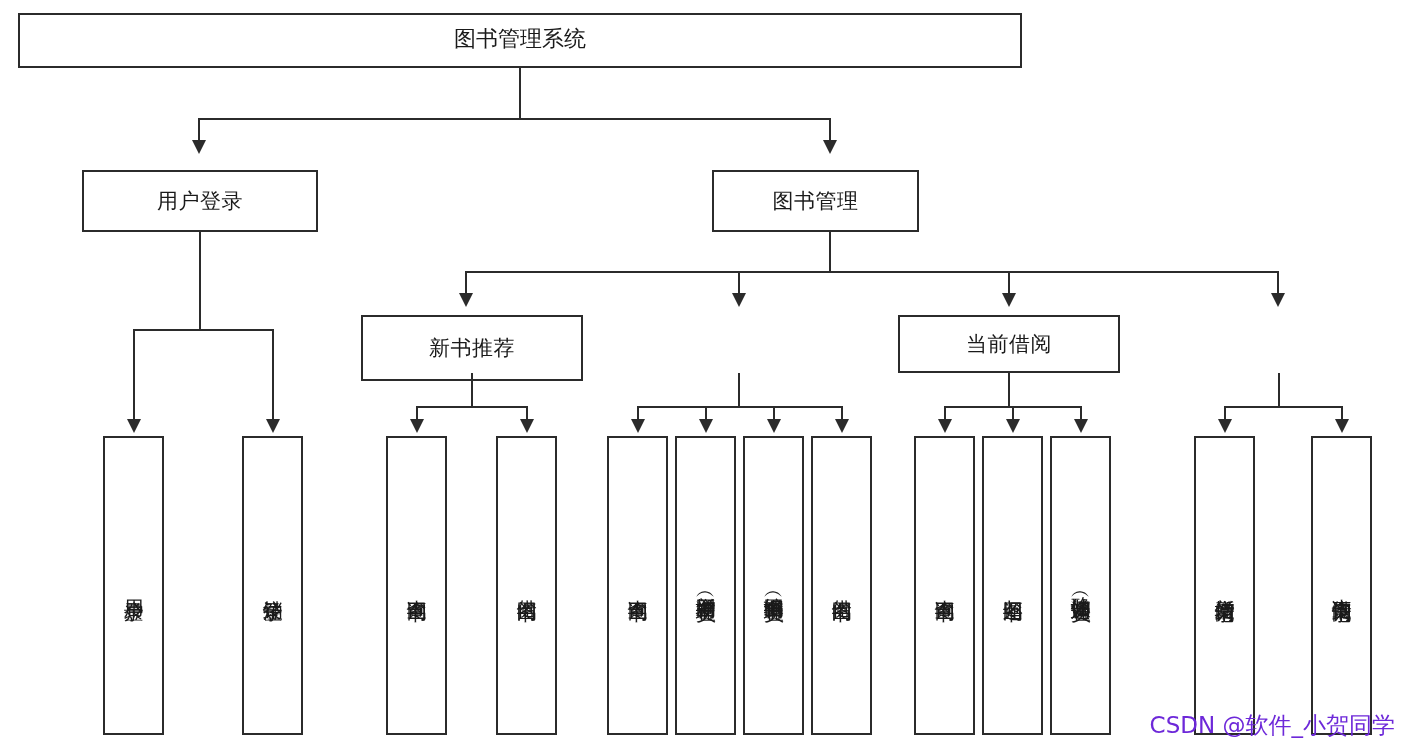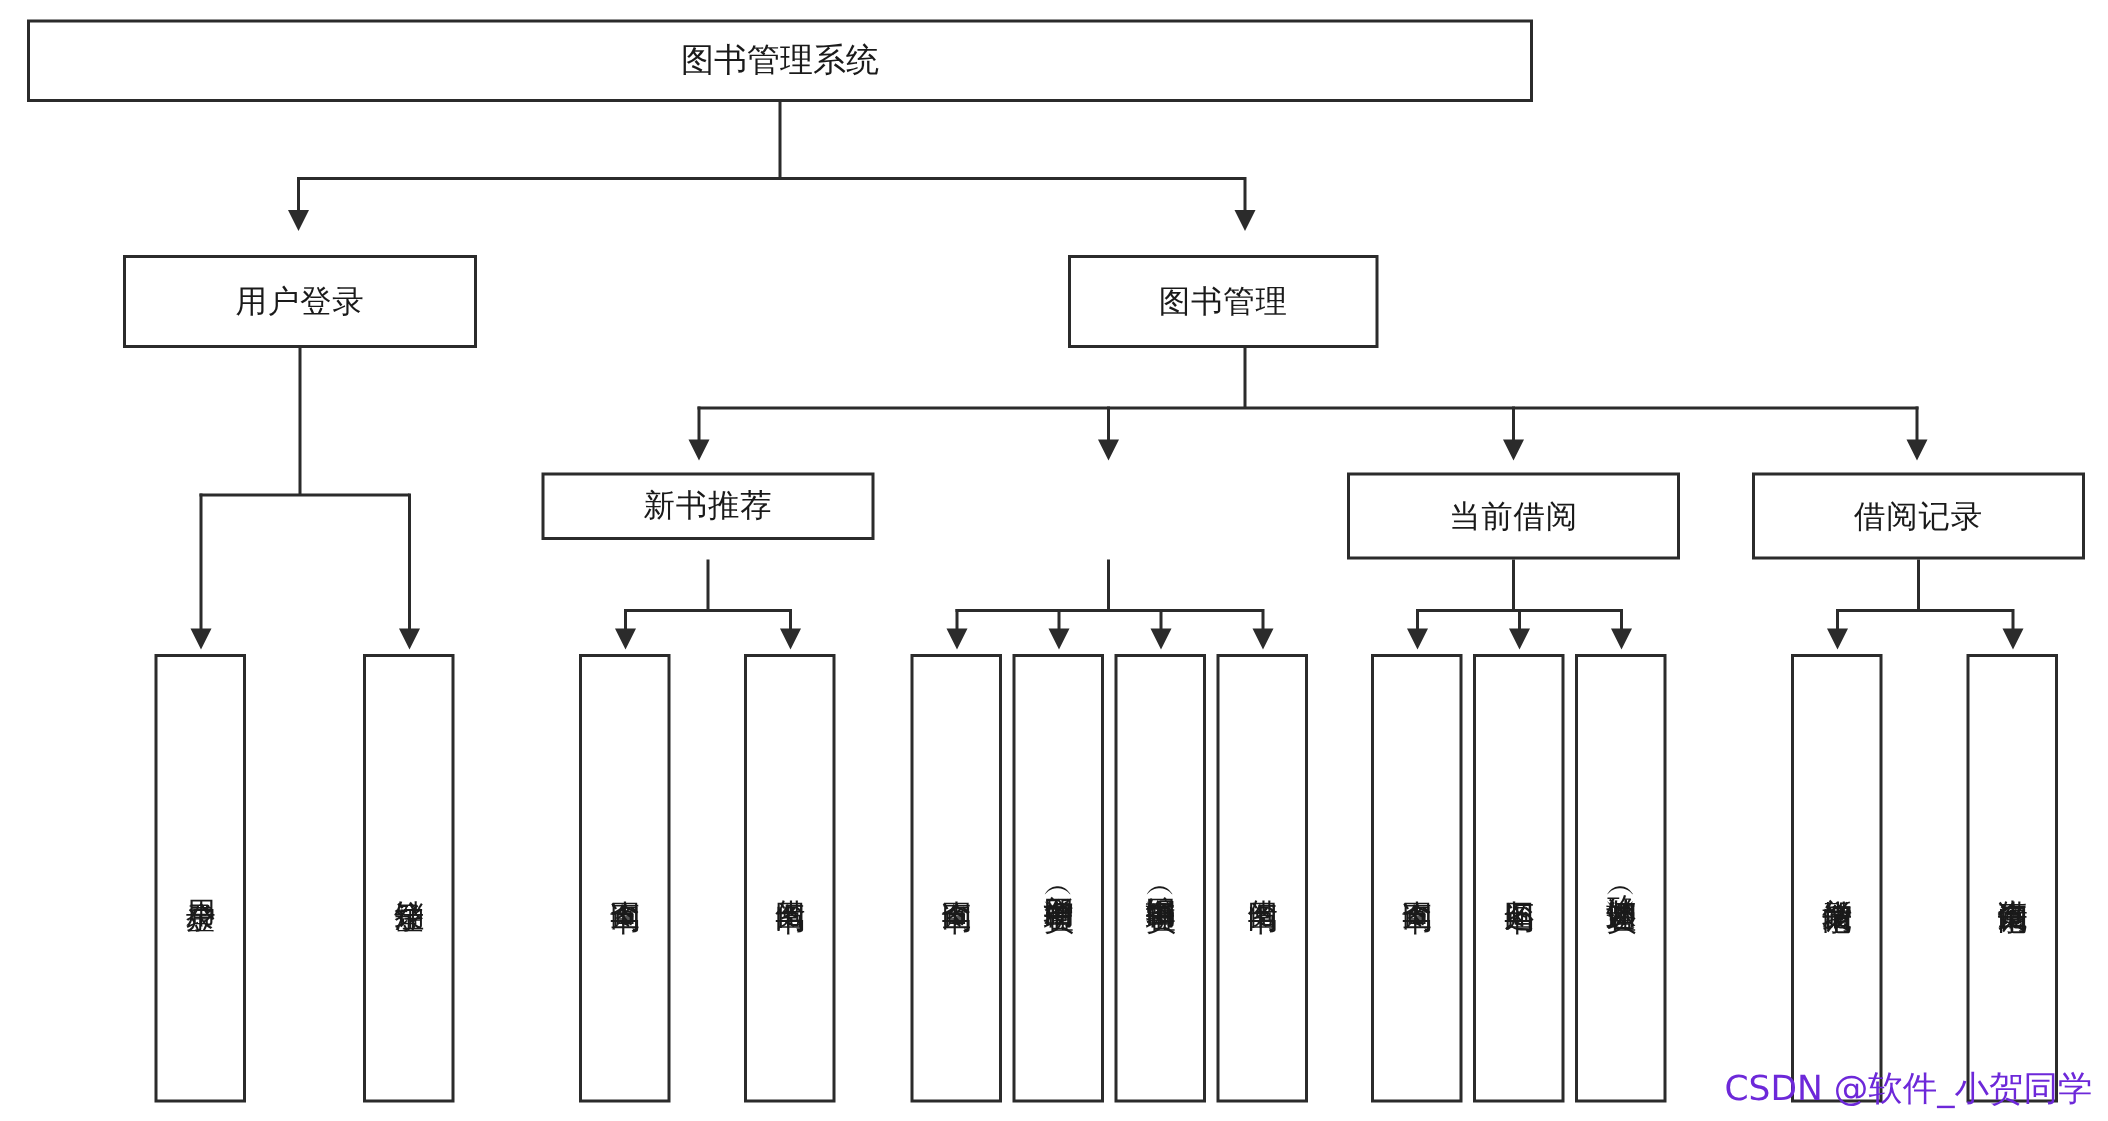--- a/index.html
+++ b/index.html
@@ -27,20 +27,21 @@
     justify-content: center;
     color: #1a1a1a;
     line-height: 1.18;
   }
   .node.h {
     font-size: 21px;
     letter-spacing: 0.5px;
   }
   .node.root {
     font-size: 22px;
+    font-family: Liberation Mono, monospace;
   }
   .node.v {
     font-size: 20px;
     writing-mode: vertical-rl;
     text-orientation: upright;
     white-space: nowrap;
     letter-spacing: 1px;
     padding-top: 4px;
     padding-bottom: 4px;
   }
@@ -105,28 +106,25 @@
   <div class="conn hline" style="left:465px; top:271px; width:814px;"></div>
   <div class="conn vline" style="left:465px; top:271px; height:25px;"></div>
   <div class="arrow" style="left:459px; top:293px;"></div>
   <div class="conn vline" style="left:738px; top:271px; height:25px;"></div>
   <div class="arrow" style="left:732px; top:293px;"></div>
   <div class="conn vline" style="left:1008px; top:271px; height:25px;"></div>
   <div class="arrow" style="left:1002px; top:293px;"></div>
   <div class="conn vline" style="left:1277px; top:271px; height:25px;"></div>
   <div class="arrow" style="left:1271px; top:293px;"></div>
 
-  <div class="node h" style="left:361px; top:315px; width:222px; height:45px;">
+  <div class="node h" style="left:361px; top:315px; width:222px; height:66px;">
     <span>新书推荐</span>
   </div>
   <div class="node h" style="left:898px; top:315px; width:222px; height:58px;">
     <span>当前借阅</span>
-  </div>
-  <div class="node h" style="left:1168px; top:315px; width:222px; height:58px;">
-    <span>借阅记录</span>
   </div>
 
   <div class="conn vline" style="left:471px; top:373px; height:34px;"></div>
   <div class="conn hline" style="left:416px; top:406px; width:111px;"></div>
   <div class="conn vline" style="left:416px; top:406px; height:16px;"></div>
   <div class="arrow" style="left:410px; top:419px;"></div>
   <div class="conn vline" style="left:526px; top:406px; height:16px;"></div>
   <div class="arrow" style="left:520px; top:419px;"></div>
 
   <div class="conn vline" style="left:738px; top:373px; height:34px;"></div>

